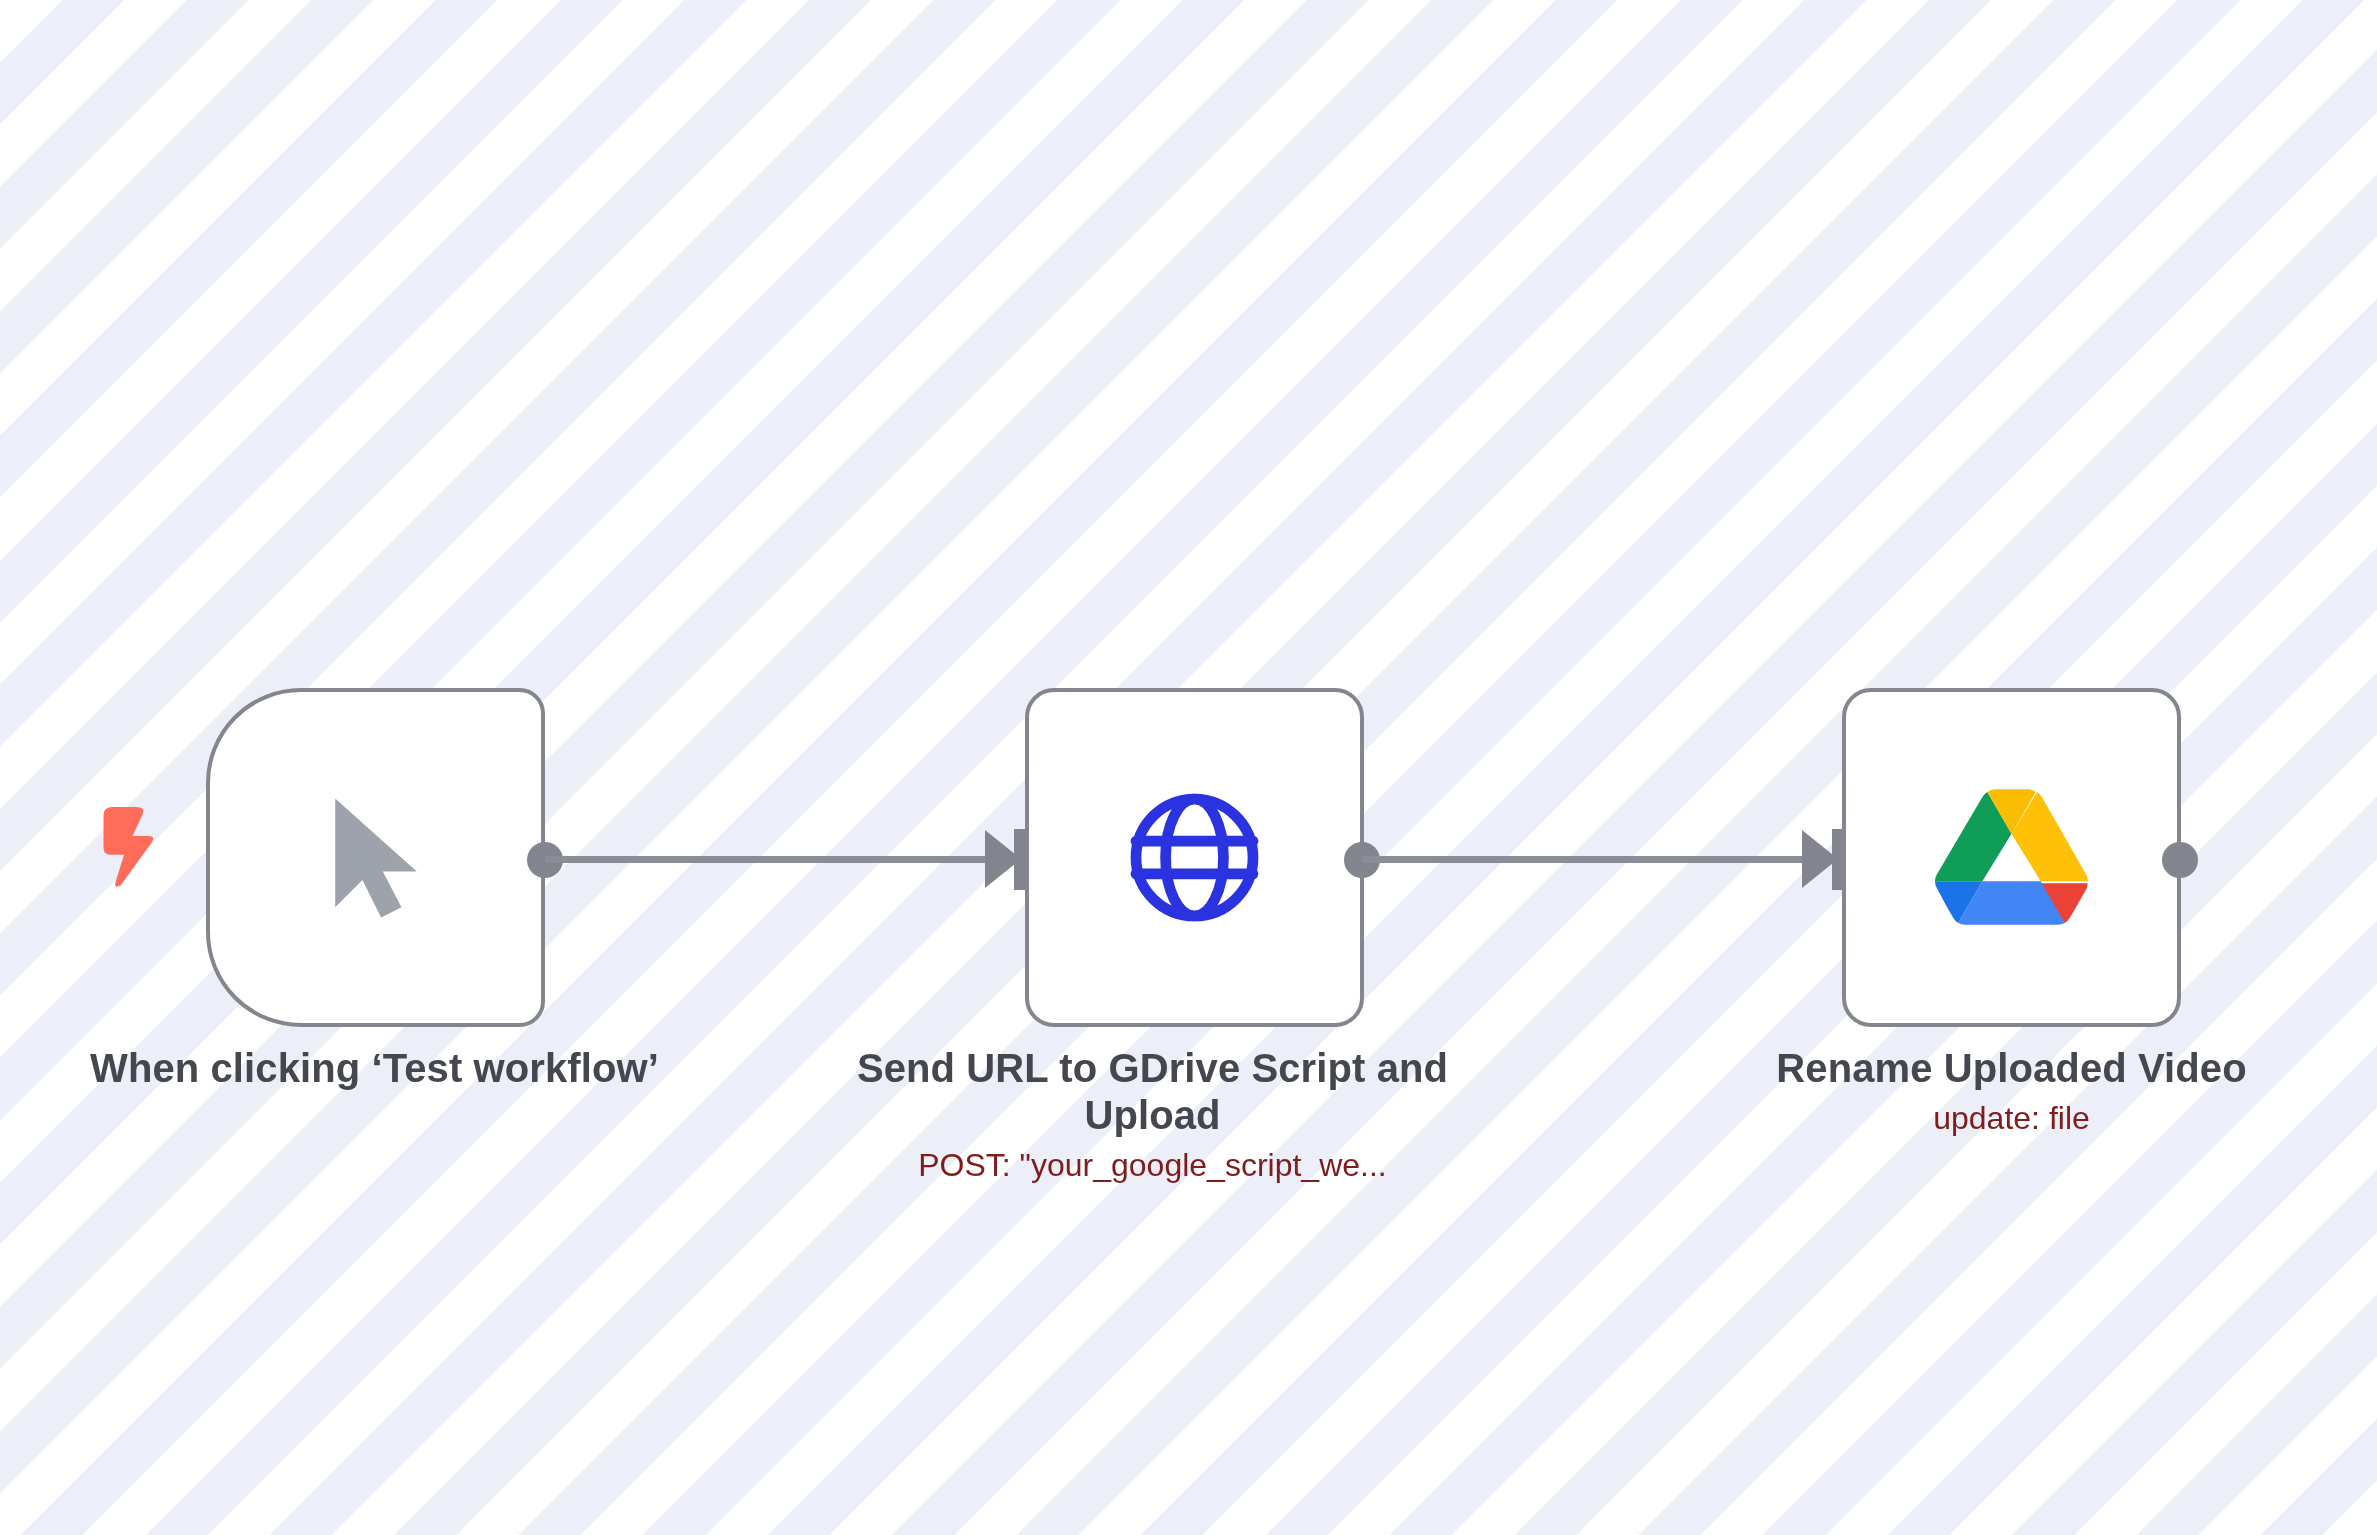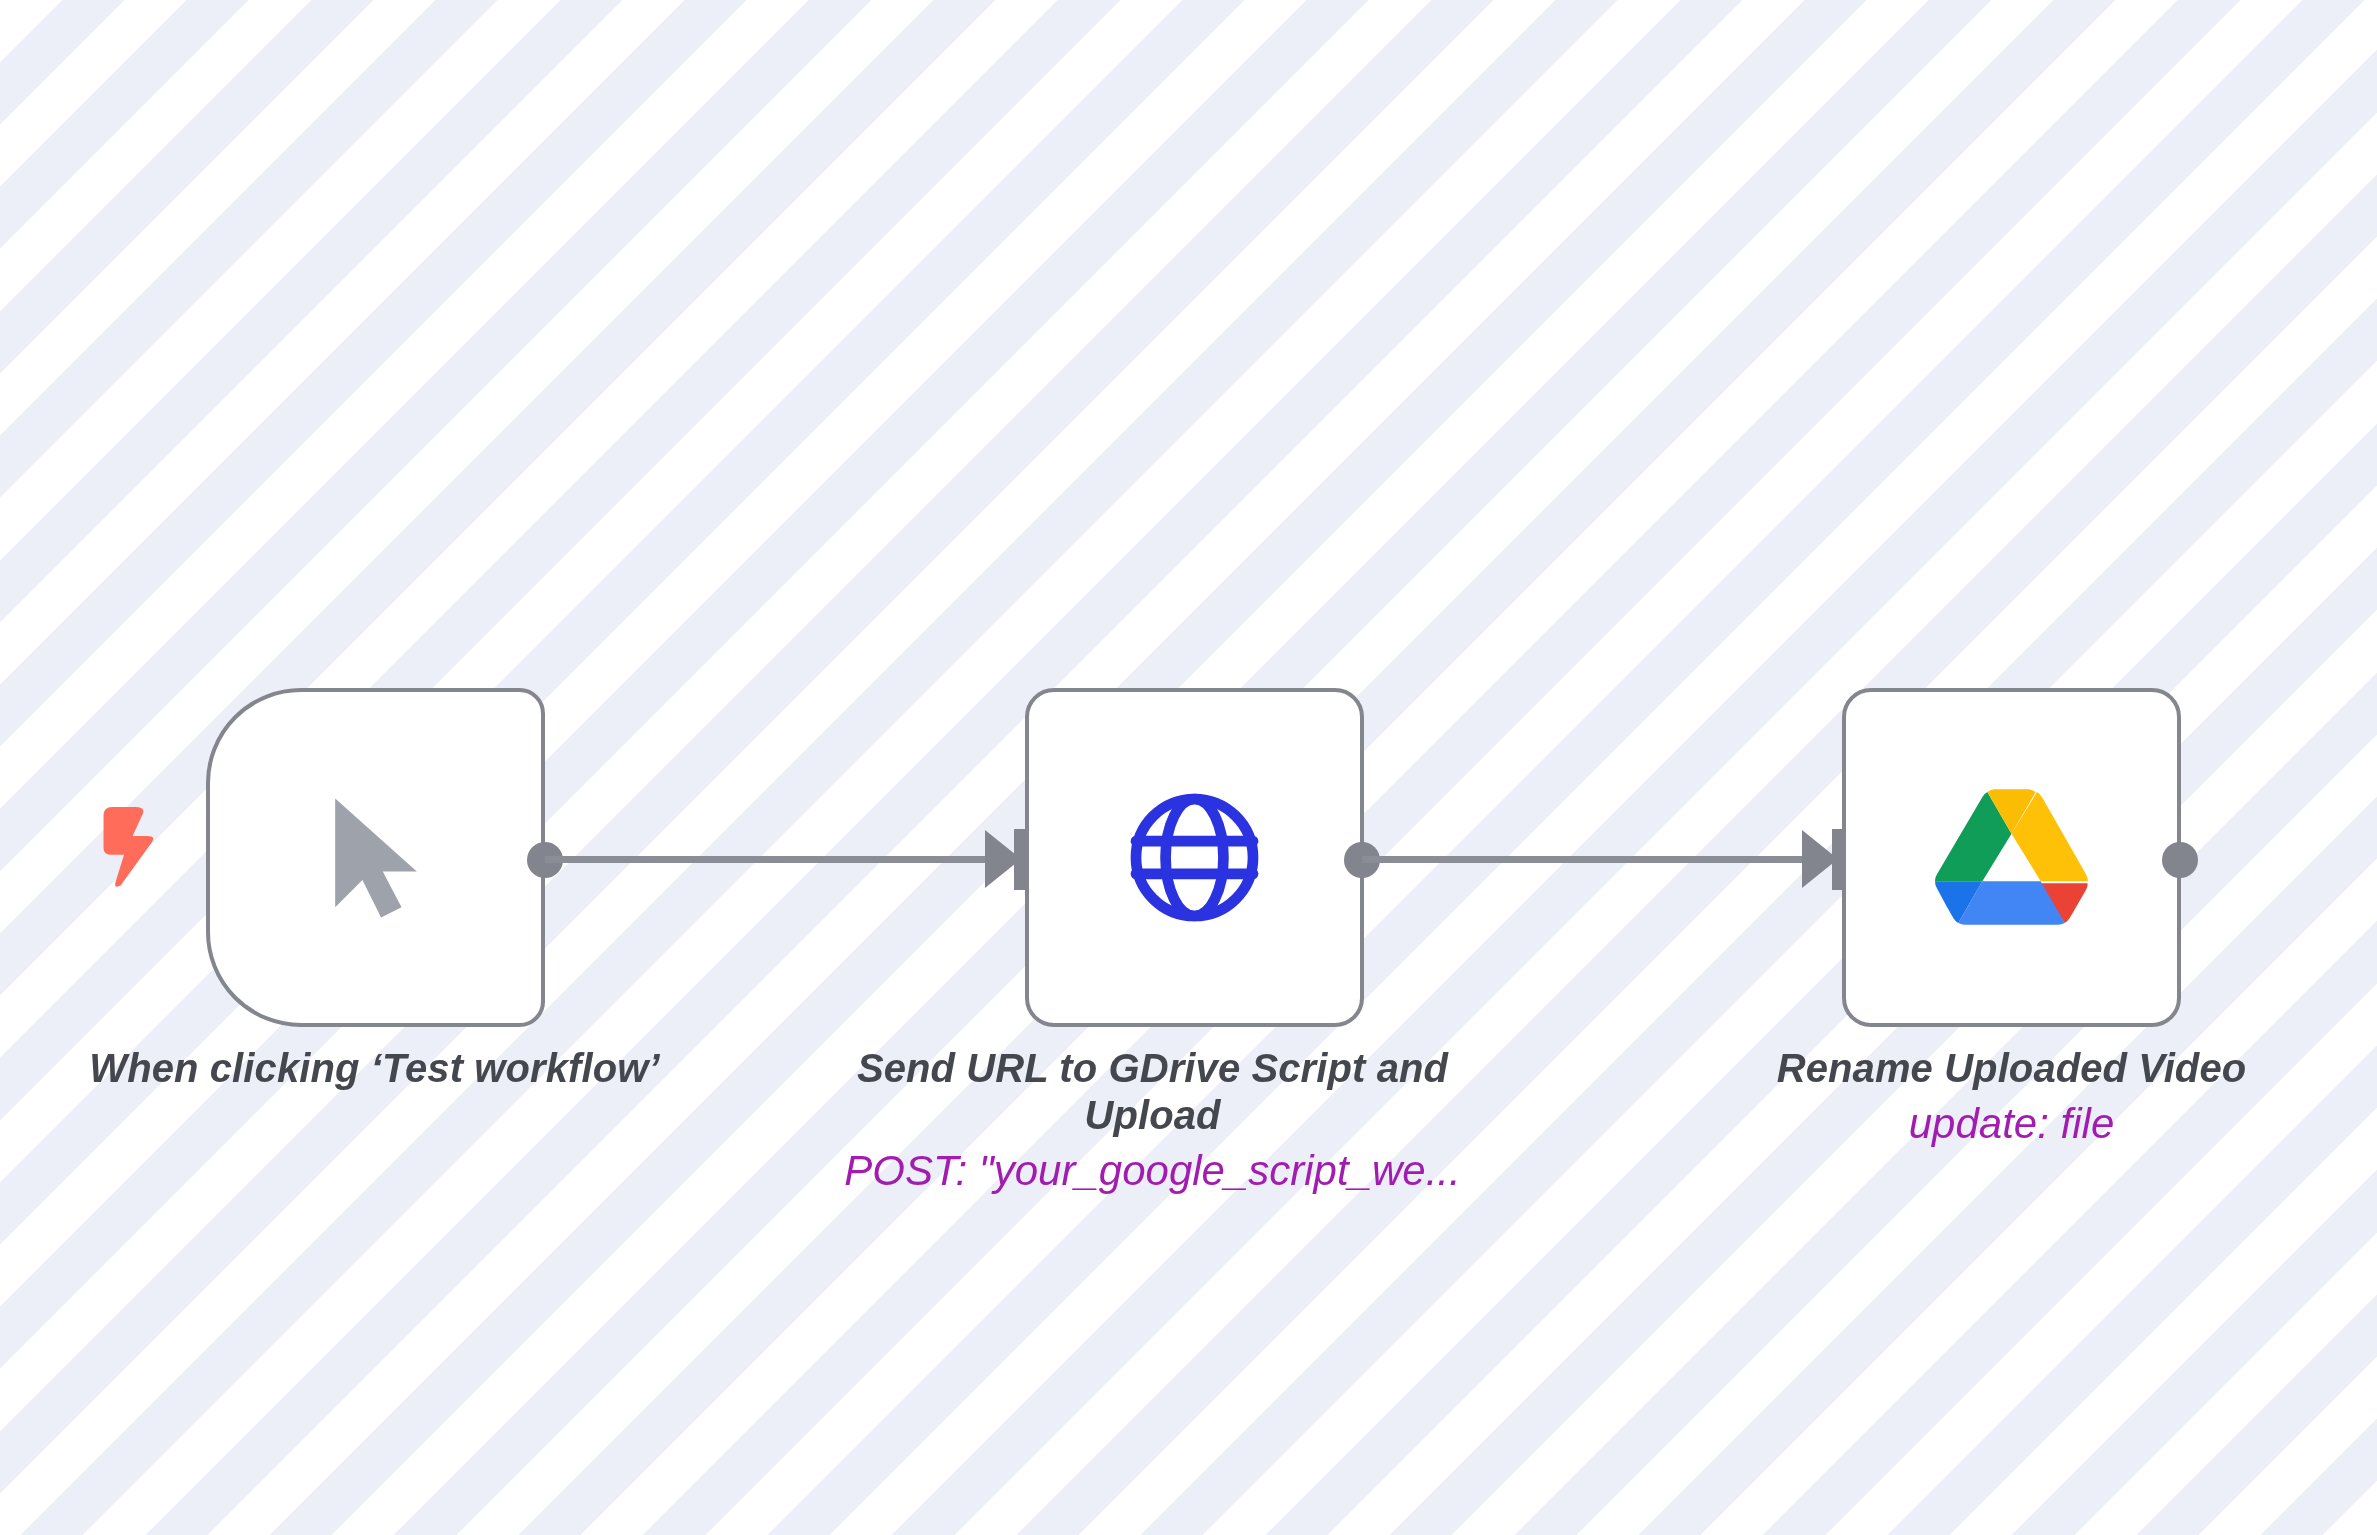--- a/index.html
+++ b/index.html
@@ -18,21 +18,20 @@
       #ffffff 44px,
       #eceef8 44px,
       #eceef8 88px
     );
   }
 
   #canvas {
     position: relative;
     width: 2204px;
     height: 1536px;
-    font-style: italic;
   }
 
   
   .node {
     position: absolute;
     background: #ffffff;
     border: 4.3px solid #83868d;
     box-sizing: border-box;
     display: flex;
     align-items: center;
@@ -59,23 +58,23 @@
     pointer-events: none;
   }
   .node-title {
     font-size: 40px;
     font-weight: bold;
     color: #44474e;
     line-height: 1.18;
     letter-spacing: 0.1px;
   }
   .node-subtitle {
-    font-size: 42px;
+    font-size: 32px;
     font-weight: normal;
-    color: #a21caf;
+    color: #7f1d1d;
     line-height: 1.2;
     margin-top: 6.8px;
   }
 
   
   .out-dot {
     position: absolute;
     width: 36px;
     height: 36px;
     border-radius: 50%;

